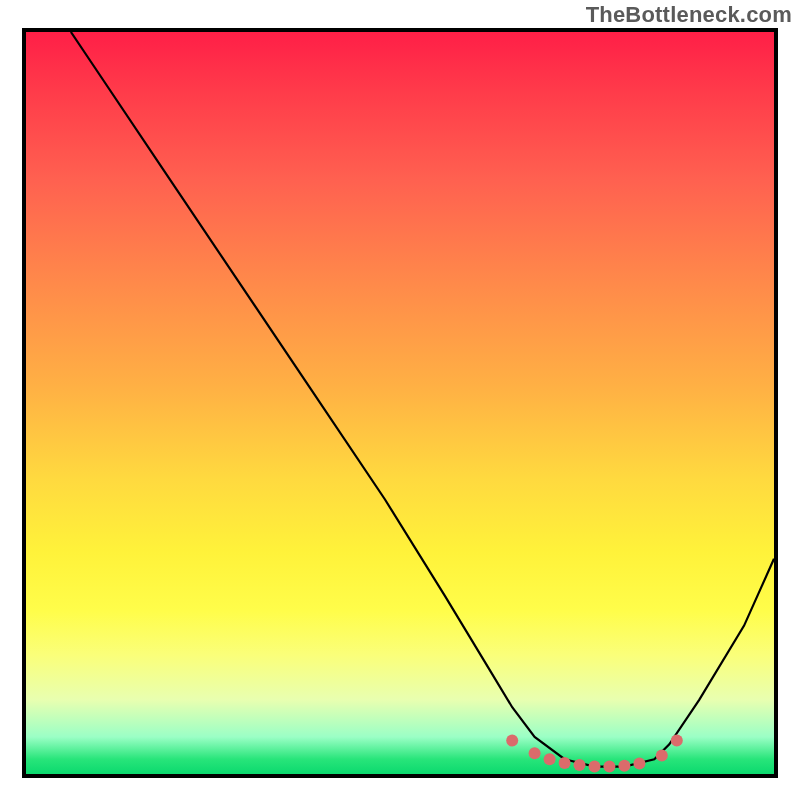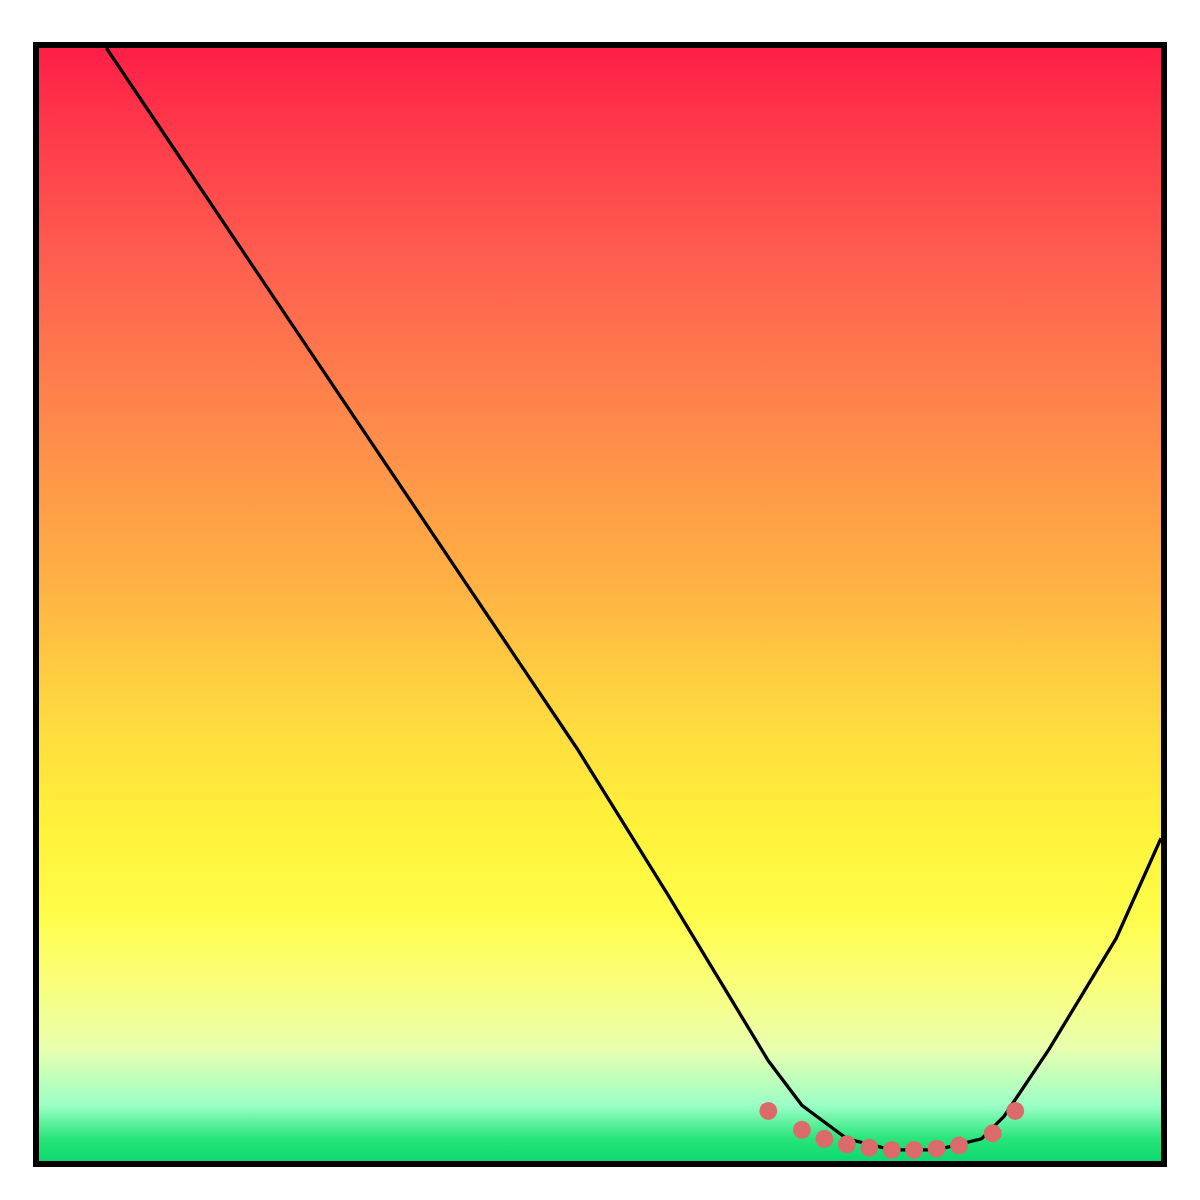--- a/index.html
+++ b/index.html
@@ -59,20 +59,21 @@
     position: absolute;
     left: 0; top: 0;
     width: 100%;
     height: 100%;
   }
 </style>
 </head>
 <body>
 
 <div class="frame">
+  <div class="watermark">TheBottleneck.com</div>
 
   <div class="plot-outer">
     <div class="gradient"></div>
 
     <svg class="curve" viewBox="0 0 748 742" preserveAspectRatio="none">
       <path id="curve-path" fill="none" stroke="#000" stroke-width="2.2" d="M44.9 0.0 L74.8 44.5 L134.6 133.6 L209.4 244.9 L284.2 356.2 L359.0 467.5 L418.9 563.9 L463.8 638.1 L486.2 675.2 L508.6 704.9 L538.6 727.2 L568.5 734.6 L598.4 734.6 L628.3 727.2 L643.3 712.3 L673.2 667.8 L718.1 593.6 L748.0 526.8"></path>
       <g id="marker-group">
           <circle cx="486.2" cy="708.6" r="6" fill="#db6b6b"></circle>
           <circle cx="508.6" cy="721.2" r="6" fill="#db6b6b"></circle>
           <circle cx="523.6" cy="727.2" r="6" fill="#db6b6b"></circle>

